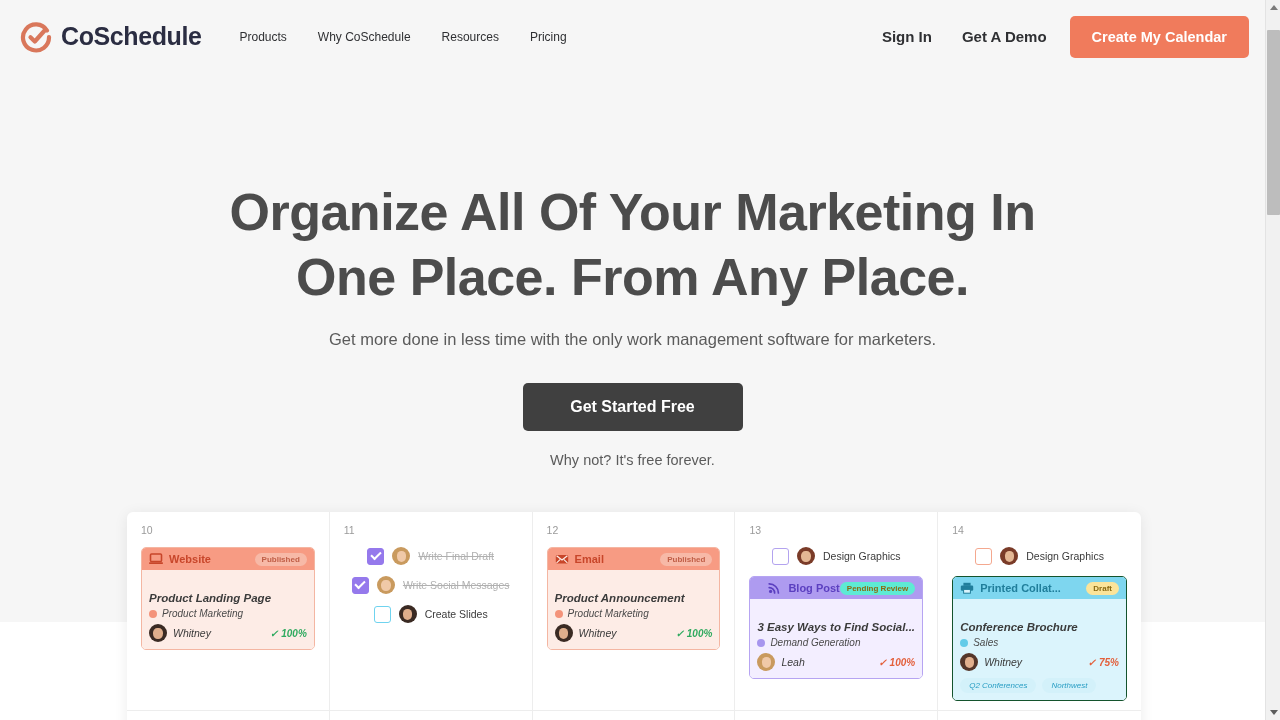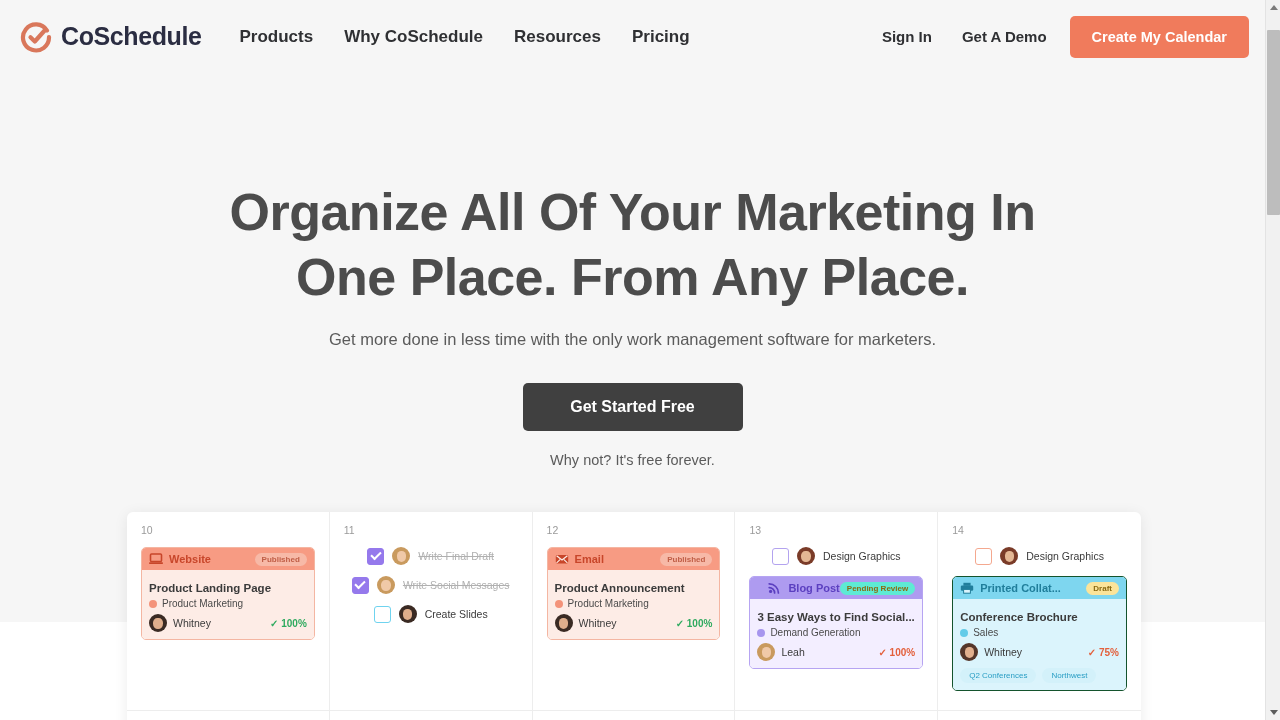--- a/index.html
+++ b/index.html
@@ -29,21 +29,21 @@
     z-index: 20;
   }
   .logo-wrap { display: flex; align-items: center; margin-left: 20px; }
   .logo-mark { width: 32px; height: 32px; position: relative; }
   .logo-text {
     font-size: 25px; font-weight: bold; color: #2b2d42;
     margin-left: 9px; letter-spacing: -0.4px; text-align: right;
   }
   .nav { display: flex; align-items: center; margin-left: 38px; gap: 31px; }
   .nav a {
-    font-size: 17px; color: #2f3033; text-decoration: none; font-weight: 700;
+    font-size: 12px; color: #2f3033; text-decoration: none; font-weight: 400;
     white-space: nowrap;
   }
   .header-right {
     margin-left: auto; display: flex; align-items: center; gap: 30px;
     margin-right: 16px;
   }
   .header-right a.plain {
     font-size: 15px; color: #2f3033; text-decoration: none; font-weight: 600;
     white-space: nowrap;
   }
@@ -98,21 +98,21 @@
   }
   .card-hd .ic { width: 14px; height: 12px; margin-right: 6px; flex: none; }
   .card-hd .ttl {
     font-size: 11px; font-weight: bold; white-space: nowrap;
     overflow: hidden; text-overflow: ellipsis;
   }
   .pill {
     margin-left: auto; font-size: 8px; font-weight: bold;
     padding: 2px 7px; border-radius: 8px; white-space: nowrap;
   }
-  .card-bd { padding: 12px 7px 7px 7px; }
+  .card-bd { padding: 22px 7px 7px 7px; font-style: italic; }
   .card-bd .name { font-size: 11.5px; font-weight: bold; color: #3b3b3b; white-space: nowrap; overflow: hidden; text-overflow: ellipsis; }
   .meta { display: flex; align-items: center; margin-top: 4px; }
   .dot { width: 8px; height: 8px; border-radius: 50%; margin-right: 5px; flex: none; }
   .meta .lbl { font-size: 10px; color: #4a4a4a; }
   .owner { display: flex; align-items: center; margin-top: 5px; }
   .owner .nm { font-size: 10.5px; color: #3b3b3b; }
   .pct { margin-left: auto; font-size: 10px; font-weight: bold; white-space: nowrap; }
   .tags { display: flex; gap: 6px; margin-top: 7px; }
   .tag {
     font-size: 8px; color: #2a9ec4; background: #d3f1fa;

